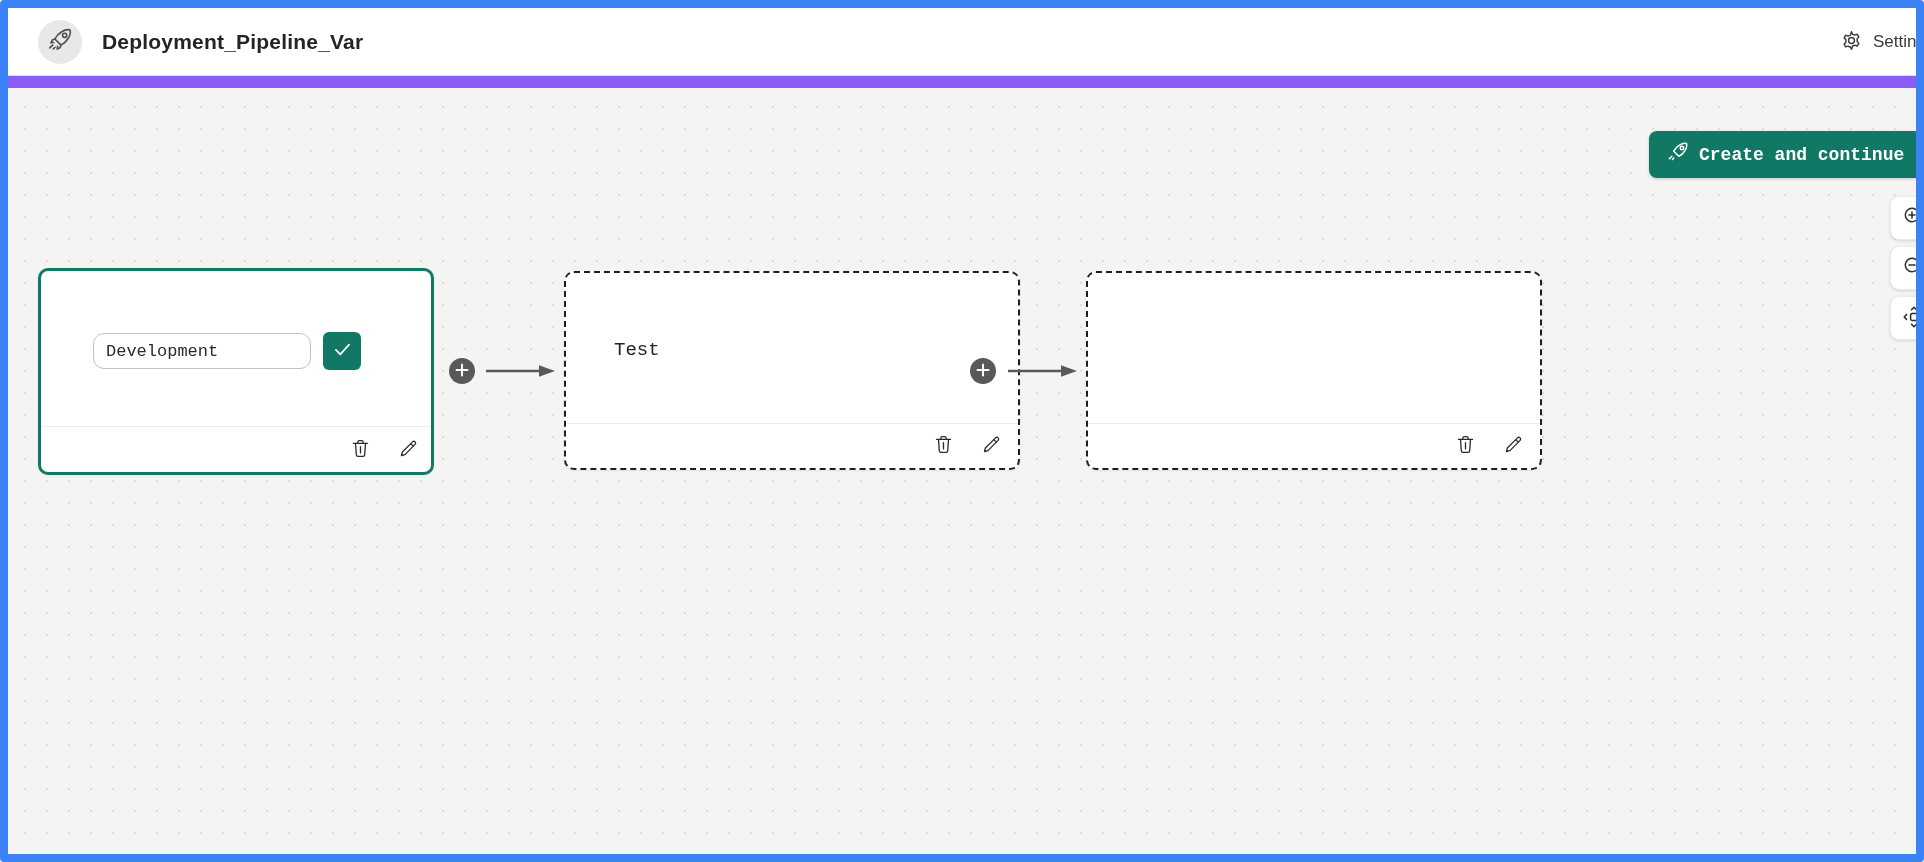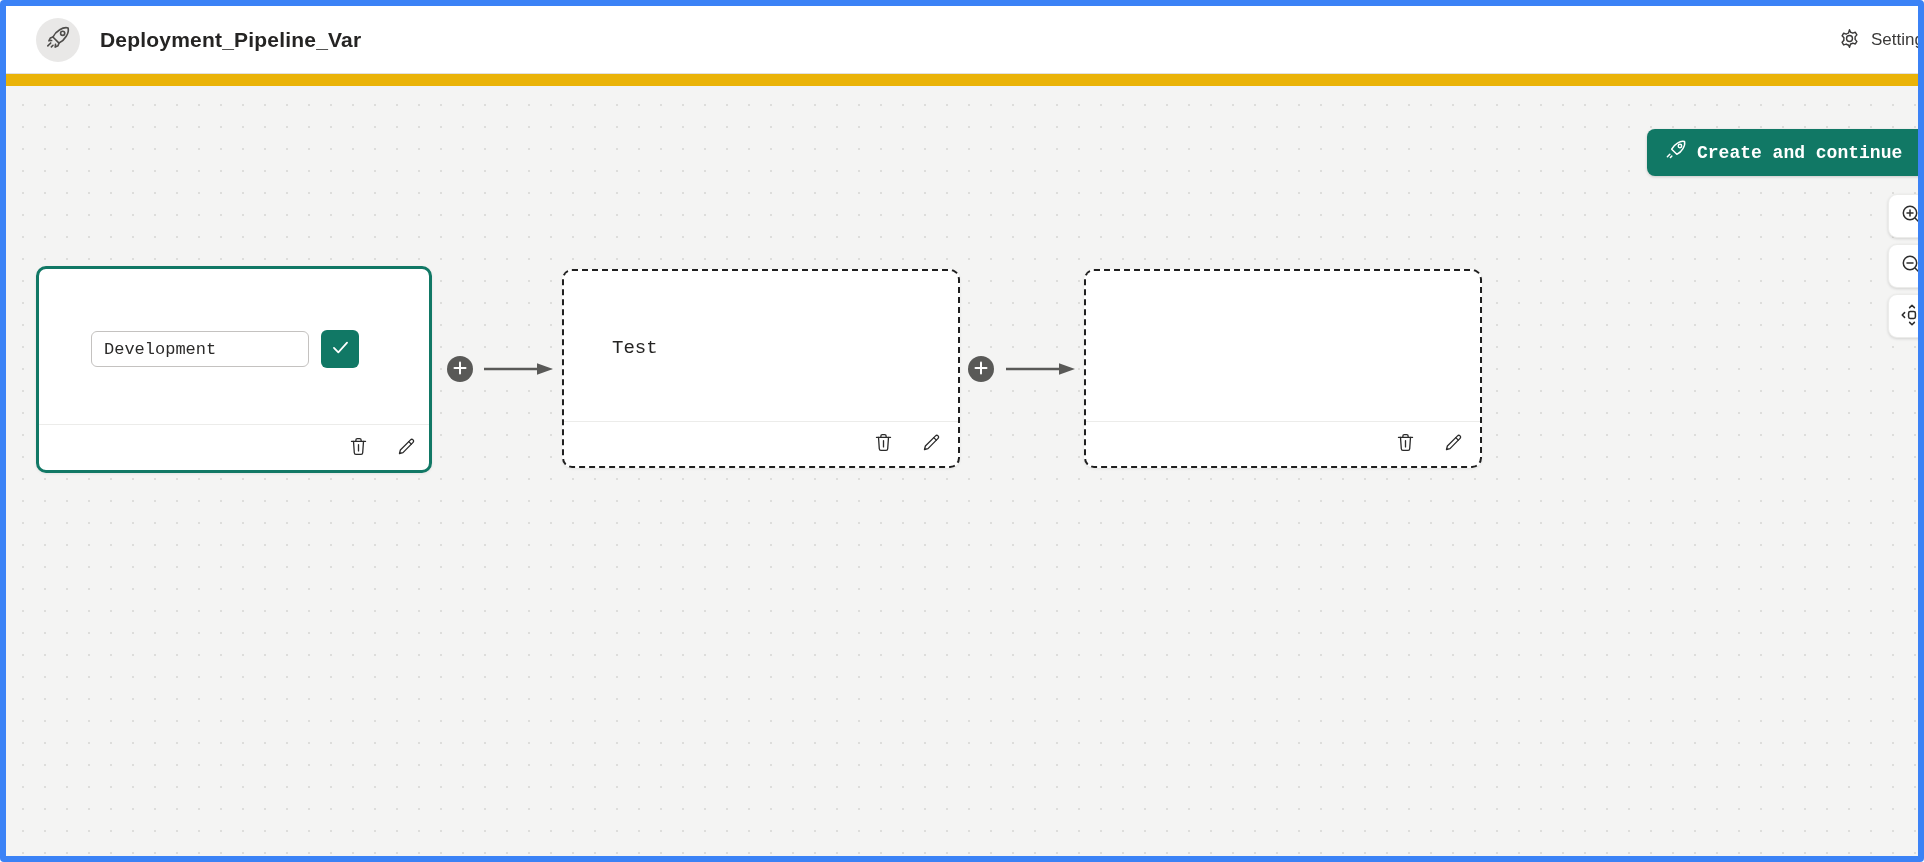--- a/index.html
+++ b/index.html
@@ -6,24 +6,24 @@
   html, body {
     margin: 0; padding: 0;
     width: 1924px; height: 862px;
     font-family: "Liberation Sans", sans-serif;
     background: #ffffff;
     overflow: hidden;
   }
   .frame {
     position: relative;
     width: 1924px; height: 862px;
-    border: 6px solid #3b82f6;
+    border: 8px solid #3b82f6;
     border-radius: 4px;
     overflow: hidden;
-    background: #eab308;
+    background: #8b5cf6;
   }
   
   .appbar {
     position: absolute; top: 0; left: 0;
     width: 1920px; height: 68px;
     background: #ffffff;
     border-bottom: 1px solid #e3e1df;
     display: flex; align-items: center;
     padding: 0 0 0 30px;
     z-index: 5;
@@ -91,33 +91,33 @@
     background: #ffffff;
     border-radius: 10px;
     box-shadow: 0 1px 3px rgba(0,0,0,0.07);
   }
   .stage-card.active {
     left: 30px; top: 180px;
     width: 396px; height: 207px;
     border: 3px solid #117865;
   }
   .stage-card.planned {
-    width: 398px; height: 199px;
+    width: 456px; height: 199px;
     border: 2px dashed #1f1f1f;
   }
   .stage-card.test { left: 556px; top: 183px; }
   .stage-card.production { left: 1078px; top: 183px; }
 
   .stage-edit-row {
     position: absolute; left: 52px; top: 61px;
     display: flex; align-items: center;
   }
   .stage-name-input {
     width: 218px; height: 36px;
-    border: 1px solid #c4c2c0; border-radius: 6px;
+    border: 1px solid #c4c2c0; border-radius: 11px;
     font-family: inherit; font-size: 17px; color: #2b2a29;
     padding: 0 12px; outline: none; background: #fff;
   }
   .confirm-btn {
     width: 38px; height: 38px;
     margin-left: 12px;
     background: #117865; border: none; border-radius: 6px;
     display: flex; align-items: center; justify-content: center;
     cursor: pointer;
   }

